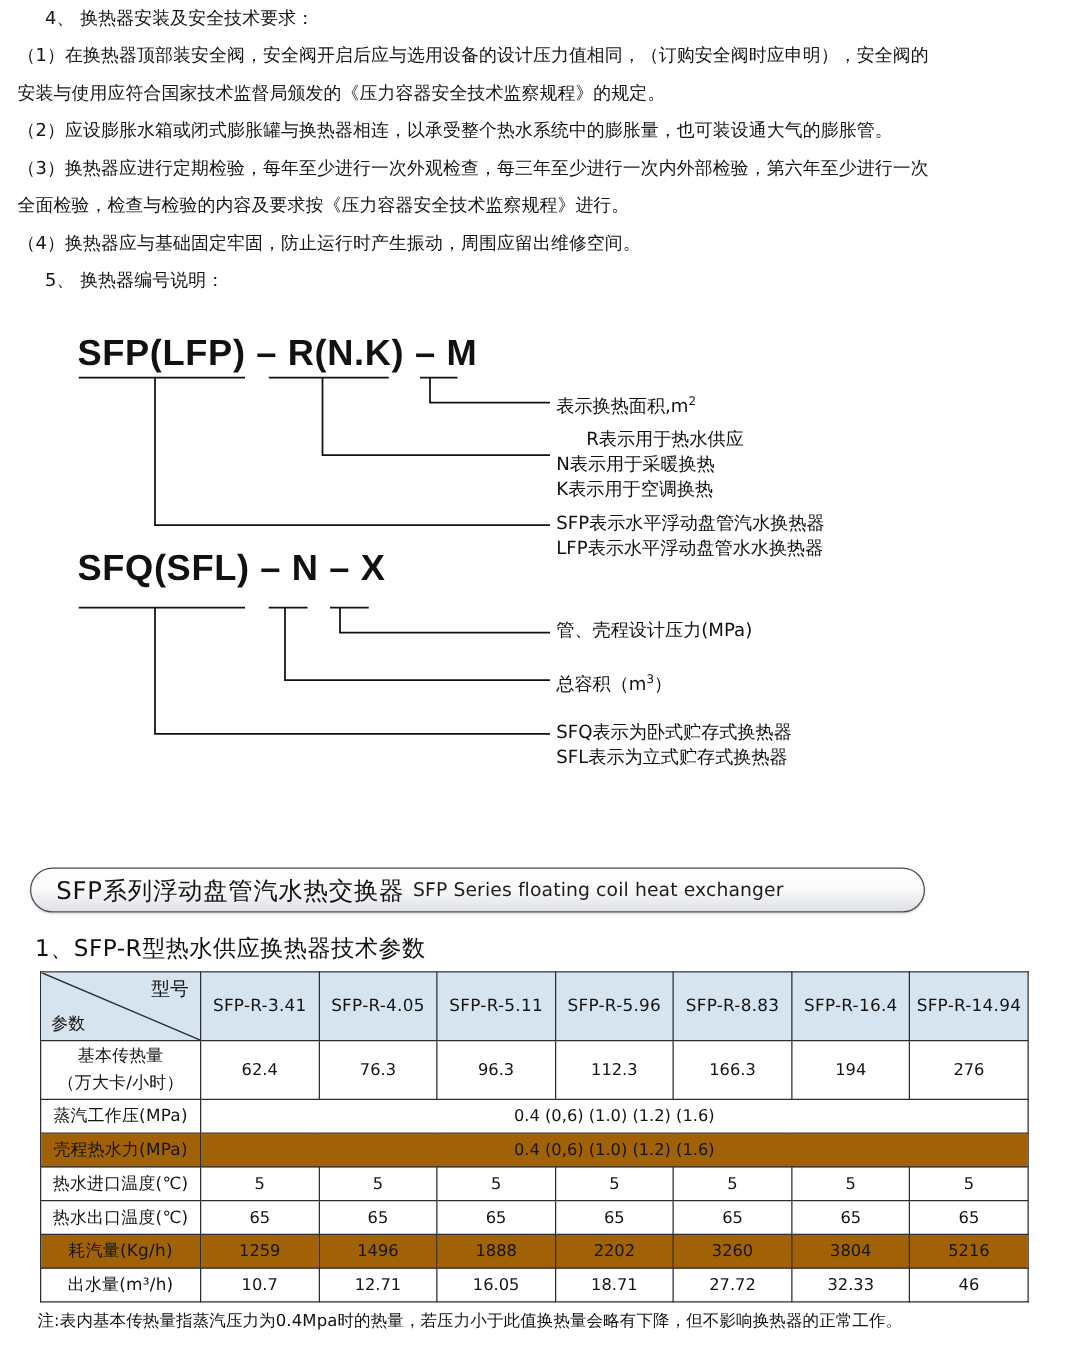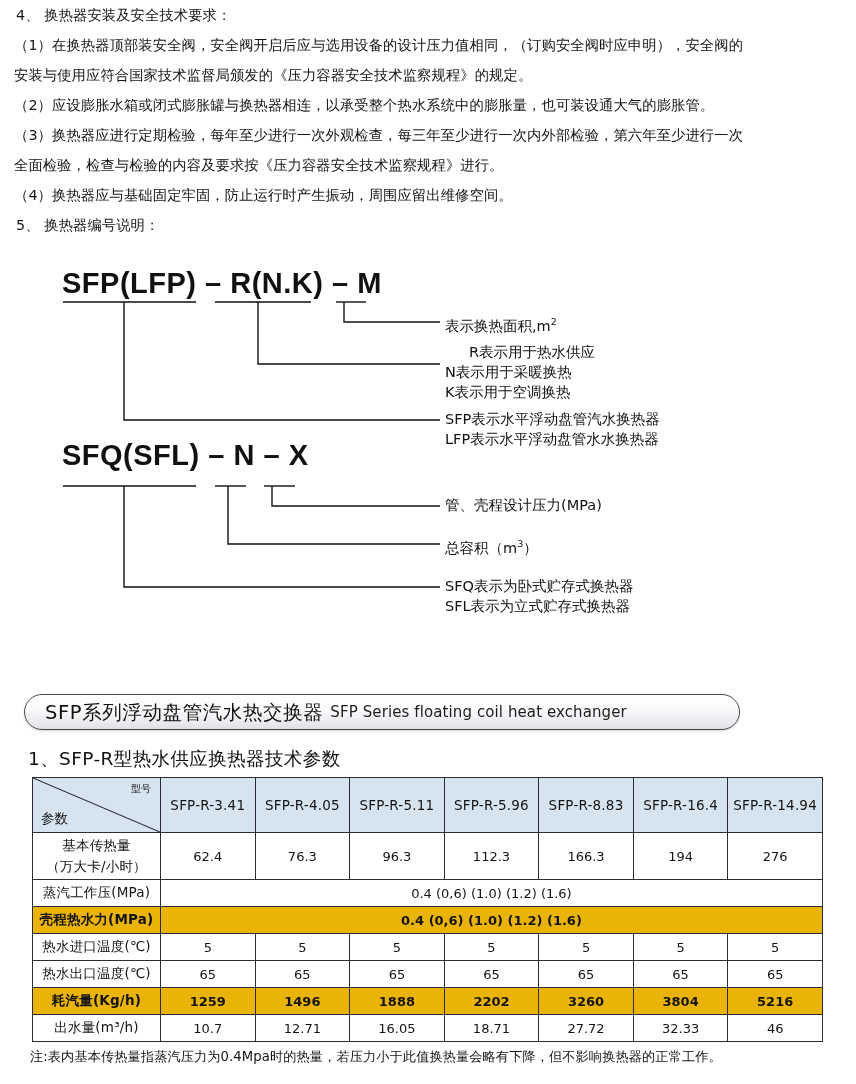--- a/index.html
+++ b/index.html
@@ -22,21 +22,21 @@
     left: 0; top: 0;
     width: 856px;
   }
   .prose .line {
     font-size: 14.3px;
     line-height: 30px;
     color: #151515;
     white-space: nowrap;
     letter-spacing: 0.1px;
   }
-  .prose .l-num   { padding-left: 16px; }
+  .prose .l-num   { padding-left: 36px; }
   .prose .l-item  { padding-left: 14px; }
   .prose .l-cont  { padding-left: 14px; }
 
   
   .diagram {
     position: absolute;
     left: 0;
     width: 856px;
   }
   .diagram .code {
@@ -132,35 +132,35 @@
     height: 54px;
     overflow: hidden;
   }
   .corner .diag {
     position: absolute; left: 0; top: 0;
     width: 100%; height: 100%;
   }
   .corner .lbl-model {
     position: absolute;
     right: 9px; top: 4px;
-    font-size: 10px;
+    font-size: 15px;
     text-align: center;
   }
   .corner .lbl-param {
     position: absolute;
     left: 8px; bottom: 4px;
     font-size: 13.5px;
   }
   table.spec .rowlabel {
     text-align: center;
     font-size: 13.5px;
     letter-spacing: 0.2px;
     padding: 0 3px;
   }
-  table.spec tr.tint > td { background: #eab308; font-weight: bold; }
+  table.spec tr.tint > td { background: #a16207; }
   table.spec tr.plain > td { background: #ffffff; }
   table.spec td.tall { height: 46px; line-height: 21px; }
   table.spec .twoline span { display: block; }
 
   
   .footnote {
     position: absolute;
     left: 30px; top: 1048px;
     font-size: 13.2px;
     color: #141414;

